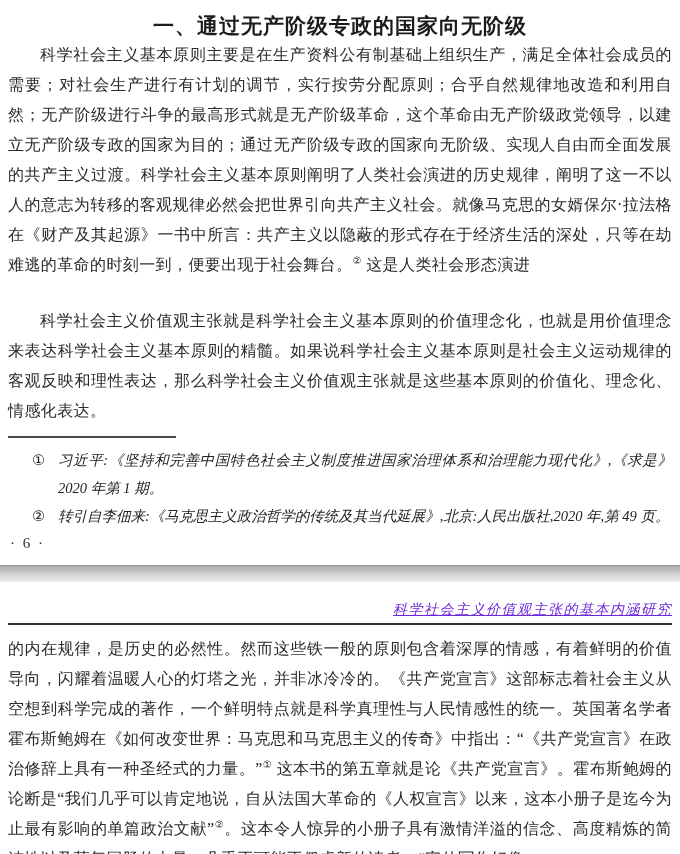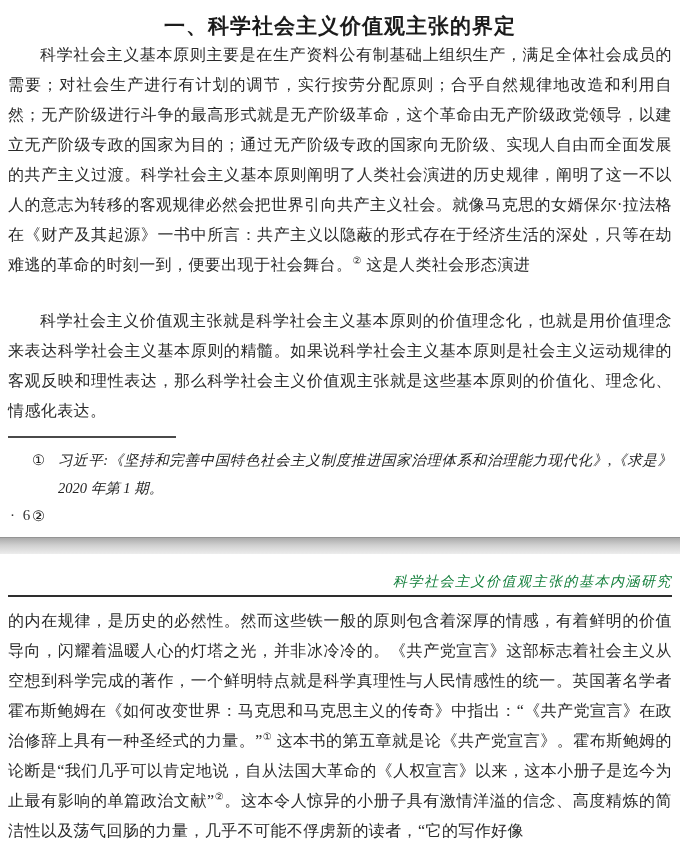--- a/index.html
+++ b/index.html
@@ -79,51 +79,53 @@
     border-top: 1px solid #949494;
     background: linear-gradient(to bottom, #ababab 0%, #cfcfcf 45%, #ededed 100%);
   }
 
   
   .running-header {
     margin-top: 19px;
     text-align: right;
     font-size: 14px;
     letter-spacing: 1.5px;
-    color: #15803d;
+    color: #6d28d9;
     line-height: 18px;
     font-style: italic;
+    text-decoration: underline;
   }
   .header-rule {
     border-top: 2px solid #2e2e2e;
     margin-top: 4px;
   }
   .para2page { margin-top: 9px; }
 </style>
 </head>
 <body>
 
 <div class="screen">
 
   <div class="page">
-    <h1 class="title">一、科学社会主义价值观主张的界定</h1>
+    <h1 class="title">一、通过无产阶级专政的国家向无阶级</h1>
 
     <p class="body indent"><span>科学社会主义基本原则主要是在生产资料公有制基础上组织生产，满足全体社会成员的需要；对社会生产进行有计划的调节，实行按劳分配原则；合乎自然规律地改造和利用自然；无产阶级进行斗争的最高形式就是无产阶级革命，这个革命由无产阶级政党领导，以建立无产阶级专政的国家为目的；通过无产阶级专政的国家向无阶级、实现人自由而全面发展的共产主义过渡。科学社会主义基本原则阐明了人类社会演进的历史规律，阐明了这一不以人的意志为转移的客观规律必然会把世界引向共产主义社会。就像马克思的女婿保尔·拉法格在《财产及其起源》一书中所言：共产主义以隐蔽的形式存在于经济生活的深处，只等在劫难逃的革命的时刻一到，便要出现于社会舞台。</span><sup class="fn-ref">②</sup><span> 这是人类社会形态演进</span></p>
 
     <p class="body indent para1">科学社会主义价值观主张就是科学社会主义基本原则的价值理念化，也就是用价值理念来表达科学社会主义基本原则的精髓。如果说科学社会主义基本原则是社会主义运动规律的客观反映和理性表达，那么科学社会主义价值观主张就是这些基本原则的价值化、理念化、情感化表达。</p>
 
     <div class="fn-rule"></div>
 
     <div class="footnote">
       <span class="fn-marker">①</span>
       <span>习近平:《坚持和完善中国特色社会主义制度推进国家治理体系和治理能力现代化》,《求是》2020 年第 1 期。</span>
     </div>
 
     <div class="footnote">
       <span class="fn-marker">②</span>
+      <span>转引自李佃来:《马克思主义政治哲学的传统及其当代延展》,北京:人民出版社,2020 年,第 49 页。</span>
     </div>
 
     <div class="page-number">· 6 ·</div>
   </div>
 
   <div class="page-sep"></div>
 
   <div class="page">
     <div class="running-header">科学社会主义价值观主张的基本内涵研究</div>
     <div class="header-rule"></div>

